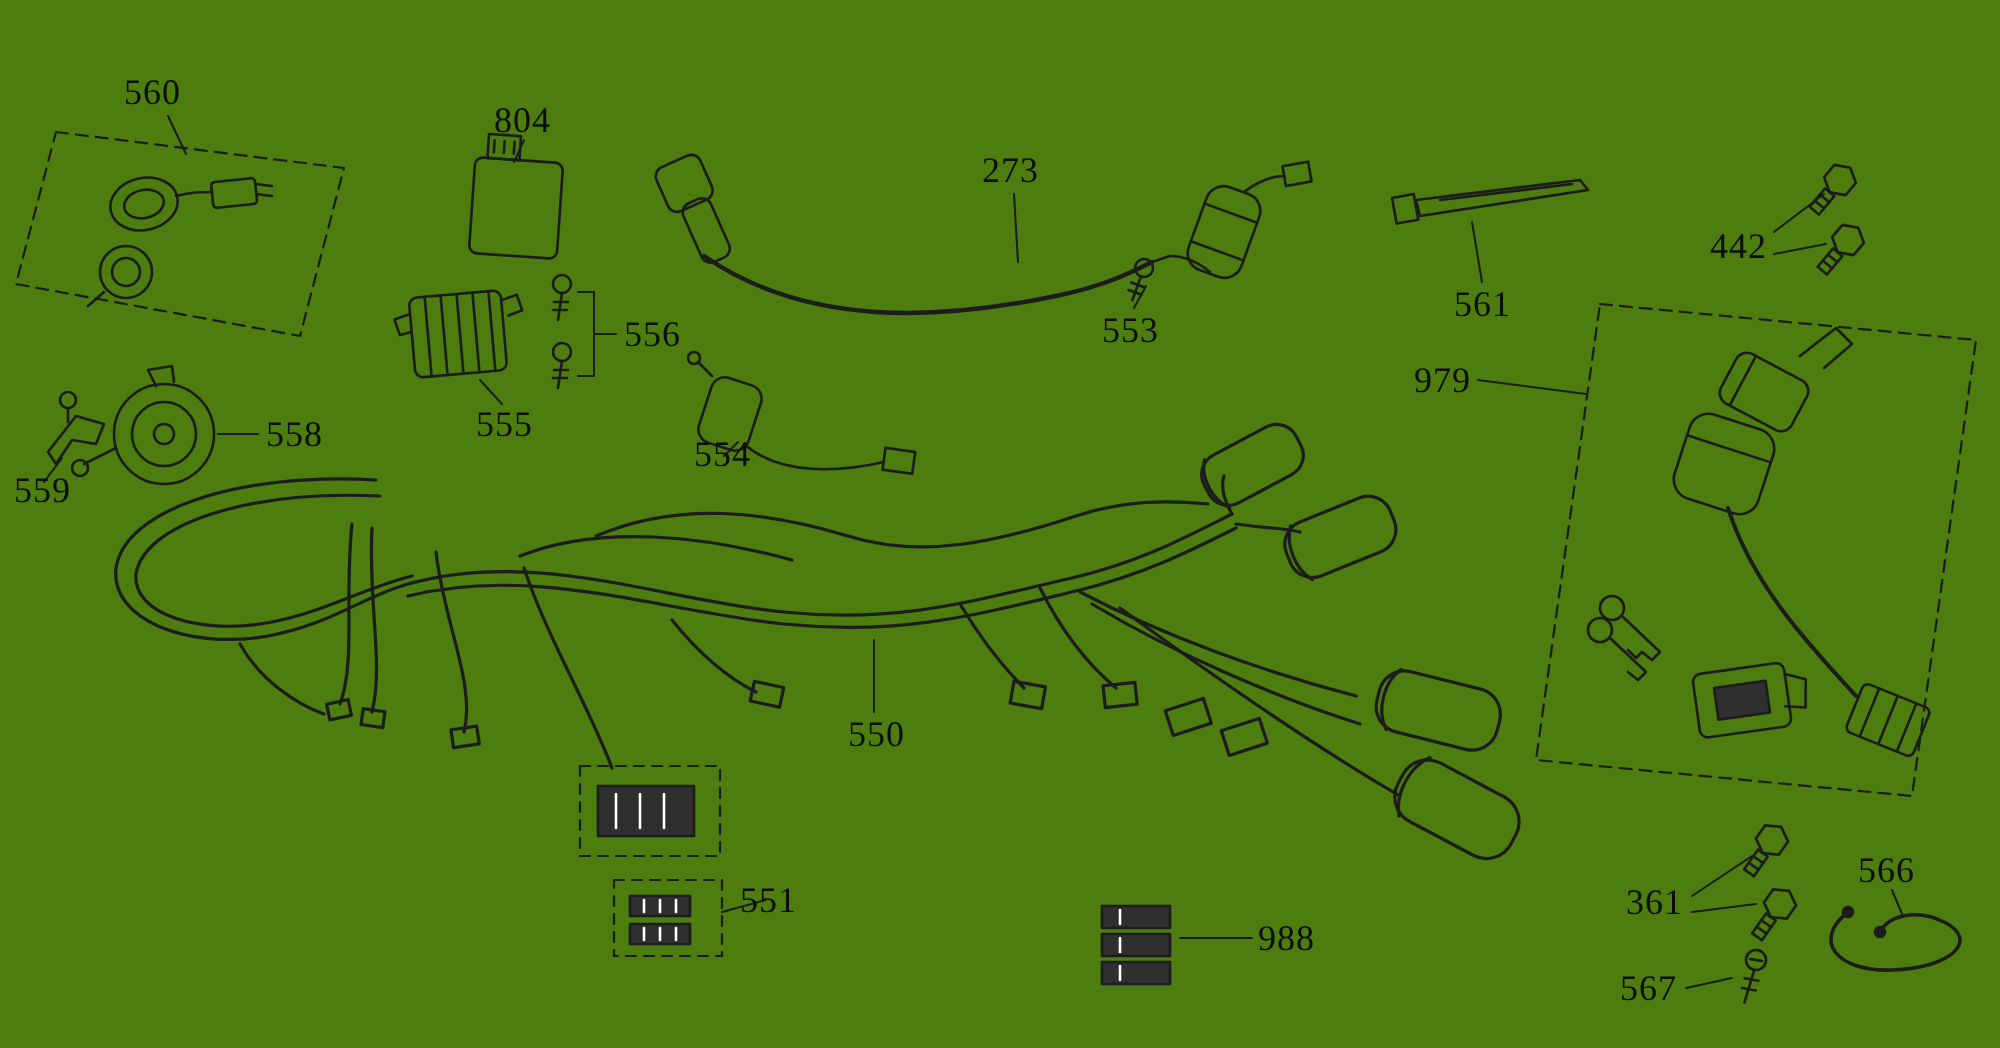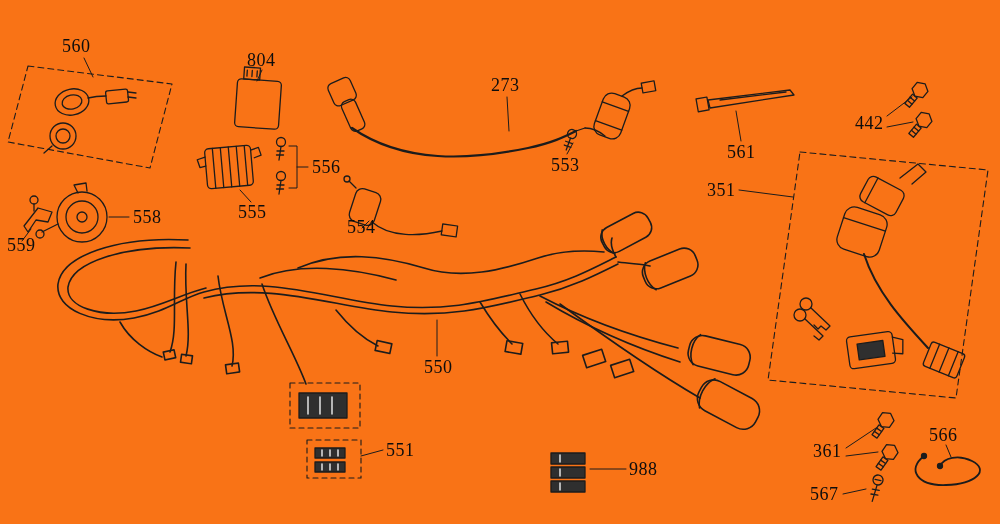--- a/index.html
+++ b/index.html
@@ -1,21 +1,21 @@
 <!DOCTYPE html>
 <html><head>
 <meta charset="utf-8">
 <style>
   * { box-sizing: border-box; }
   html, body { margin: 0; padding: 0; background: #ffffff; }
   .diagram {
     position: relative;
     width: 1000px;
     height: 524px;
-    background: #f97316;
+    background: #4d7c0f;
     overflow: hidden;
     font-family: "Liberation Serif", serif;
   }
   .diagram svg { position: absolute; left: 0; top: 0; }
   .part-label {
     position: absolute;
     font-size: 18px;
     color: #0d0d0d;
     letter-spacing: 0.5px;
     user-select: none;
@@ -307,26 +307,26 @@
 
     </g>
   </svg>
 
   <div class="part-label" style="left:62px;top:37px">560</div>
   <div class="part-label" style="left:247px;top:51px">804</div>
   <div class="part-label" style="left:491px;top:76px">273</div>
   <div class="part-label" style="left:551px;top:156px">553</div>
   <div class="part-label" style="left:727px;top:143px">561</div>
   <div class="part-label" style="left:855px;top:114px">442</div>
-  <div class="part-label" style="left:707px;top:181px">351</div>
+  <div class="part-label" style="left:707px;top:181px">979</div>
   <div class="part-label" style="left:312px;top:158px">556</div>
   <div class="part-label" style="left:238px;top:203px">555</div>
   <div class="part-label" style="left:133px;top:208px">558</div>
   <div class="part-label" style="left:7px;top:236px">559</div>
   <div class="part-label" style="left:347px;top:218px">554</div>
   <div class="part-label" style="left:424px;top:358px">550</div>
-  <div class="part-label" style="left:386px;top:441px">551</div>
+  <div class="part-label" style="left:370px;top:441px">551</div>
   <div class="part-label" style="left:629px;top:460px">988</div>
   <div class="part-label" style="left:813px;top:442px">361</div>
   <div class="part-label" style="left:929px;top:426px">566</div>
   <div class="part-label" style="left:810px;top:485px">567</div>
 
 </div>
 
 </body></html>

